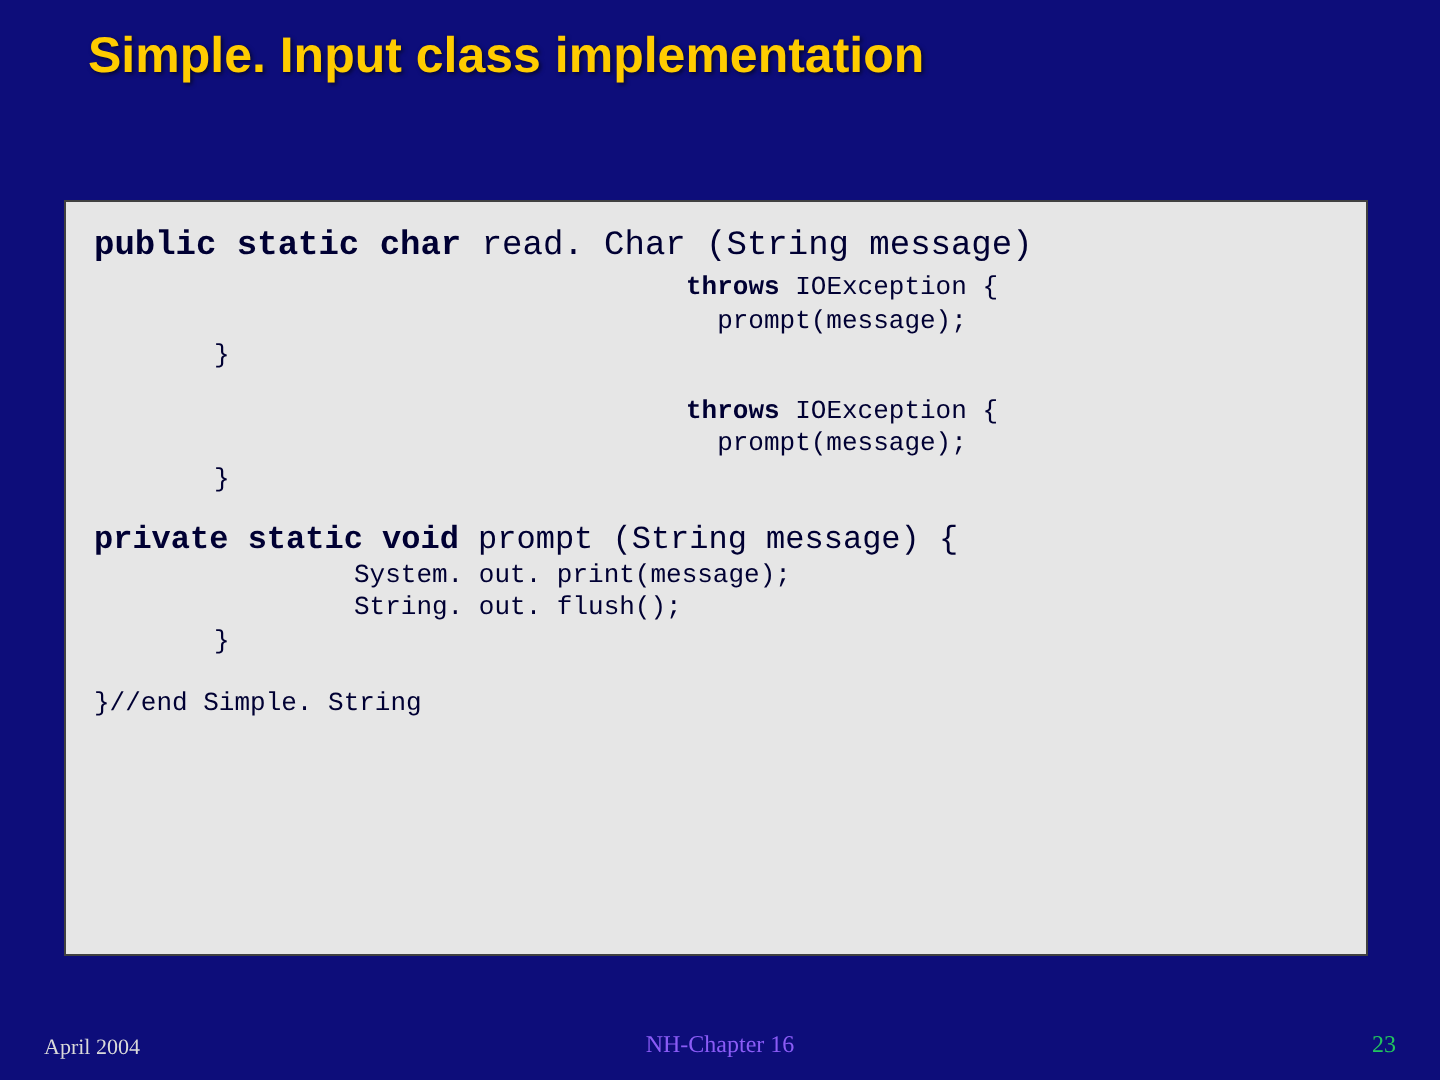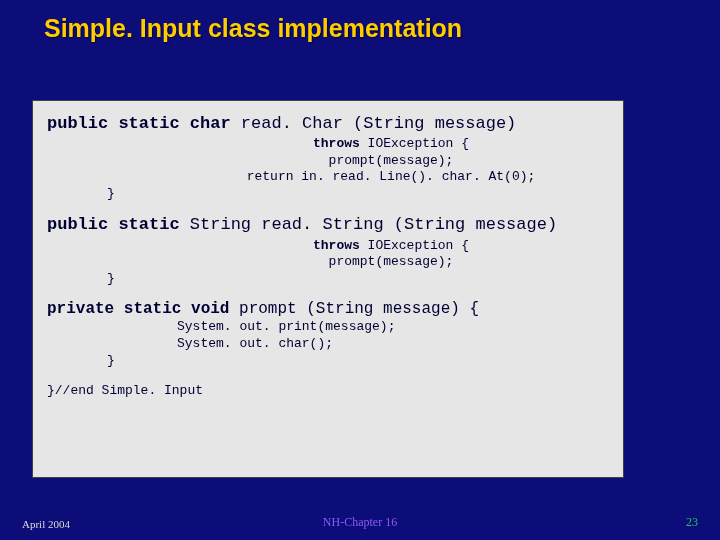--- a/index.html
+++ b/index.html
@@ -17,21 +17,21 @@
     color: #ffcc00;
     font-size: 25px;
     font-weight: bold;
     font-family: Arial, sans-serif;
     text-shadow: 1px 1px 2px rgba(0,0,0,0.6);
   }
   .code-panel {
     position: absolute;
     top: 100px;
     left: 32px;
-    width: 592px;
+    width: 652px;
     height: 378px;
     background: #e6e6e6;
     border: 1px solid #414141;
     padding: 12px 8px 8px 14px;
     font-family: "Courier New", monospace;
     color: #000033;
     font-size: 13.5px;
     line-height: 1.25;
   }
   .sig { font-size: 17px; font-weight: bold; margin-bottom: 2px; }
@@ -75,40 +75,36 @@
 <div class="title">Simple. Input class implementation</div>
 
 <div class="code-panel">
 
   <div class="sig">
     <span class="kw">public static char </span><span style="font-weight:normal">read. Char (String message)</span>
   </div>
   <div class="body-block">
     <div><span class="kw">throws</span><span> IOException {</span></div>
     <div>prompt(message);</div>
-    <div>return in. read. Line(). char. At(0);</div>
   </div>
   <div class="close-brace">}</div>
 
-  <div class="sig">
-    <span class="kw">public static </span><span style="font-weight:normal">String read. String (String message)</span>
-  </div>
   <div class="body-block">
     <div><span class="kw">throws</span><span> IOException {</span></div>
     <div>prompt(message);</div>
   </div>
   <div class="close-brace">}</div>
 
   <div class="priv">
     <span class="kw">private static void </span><span>prompt (String message) {</span>
   </div>
   <div class="priv-body">
     <div>System. out. print(message);</div>
-    <div>System. out. char();</div>
+    <div>String. out. flush();</div>
   </div>
   <div class="close-brace">}</div>
 
-  <div class="end-line">}//end Simple. Input</div>
+  <div class="end-line">}//end Simple. String</div>
 </div>
 
 <div class="footer-left">April 2004</div>
 <div class="footer-center">NH-Chapter 16</div>
 <div class="footer-right">23</div>
 
 </body></html>

